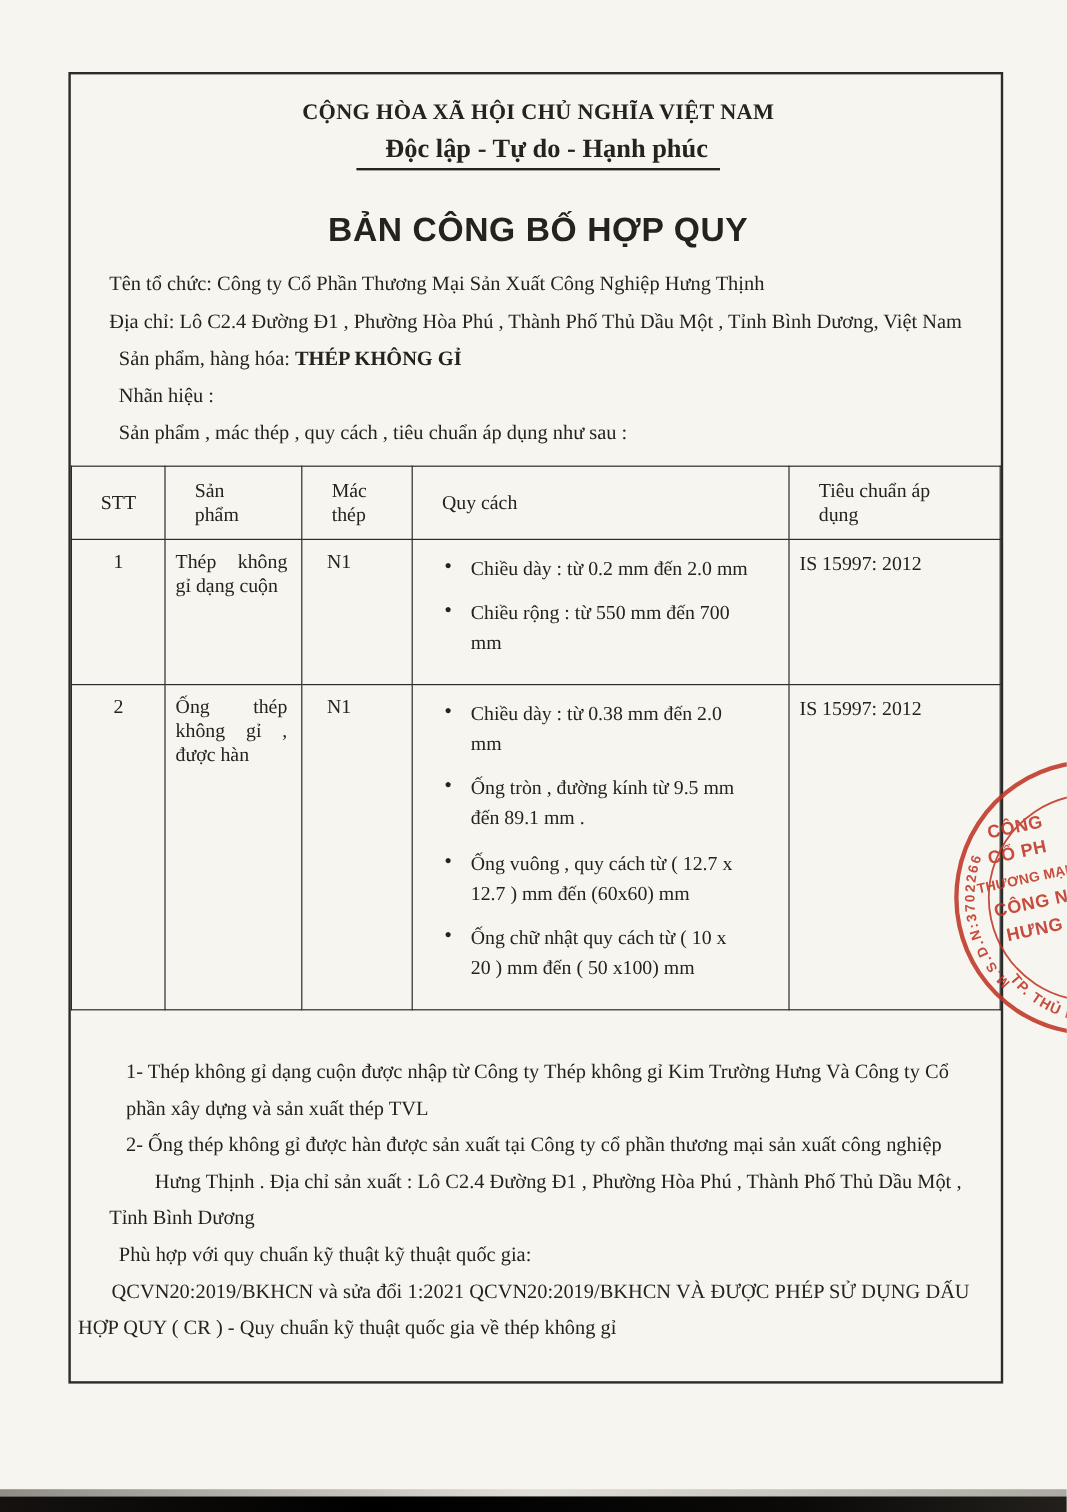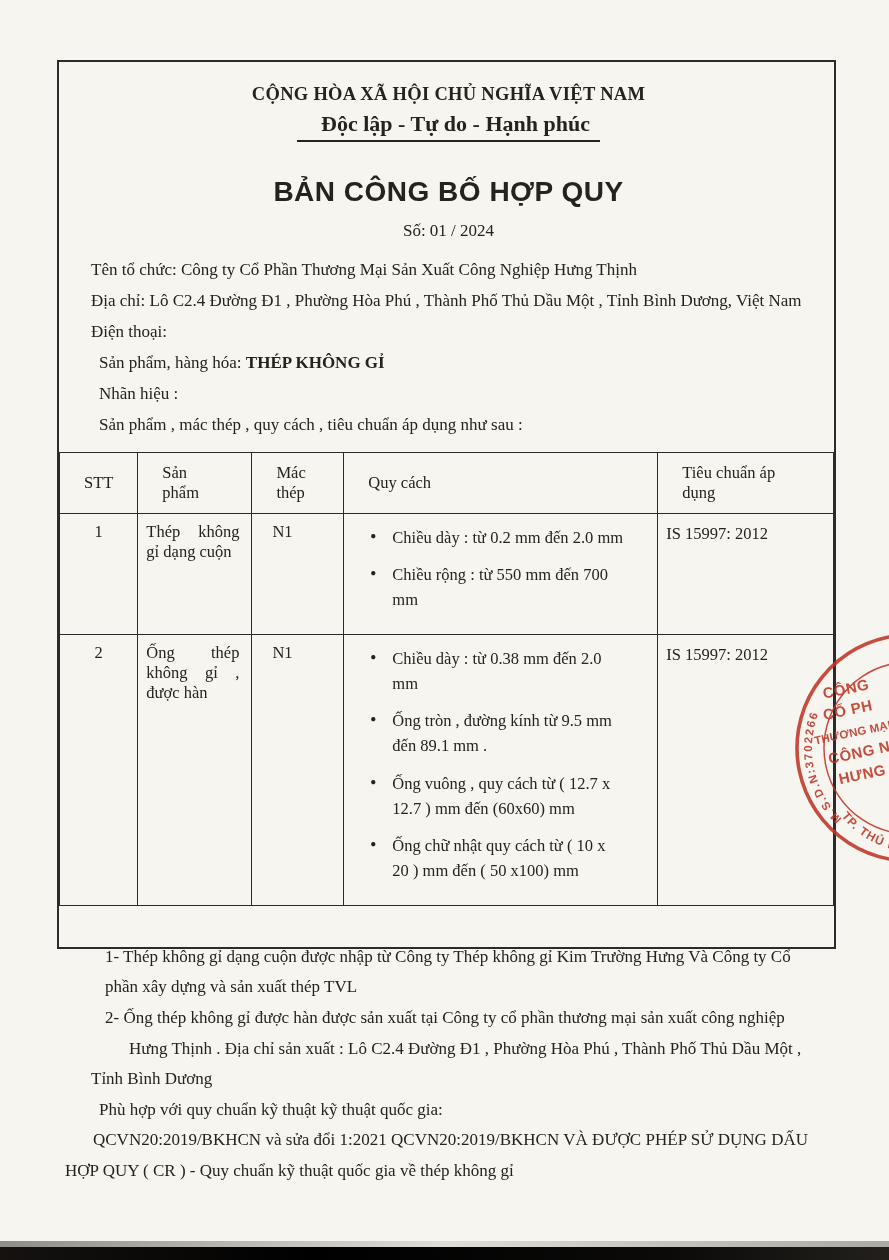--- a/index.html
+++ b/index.html
@@ -3,21 +3,21 @@
 <meta charset="utf-8">
 <style>
   html,body{margin:0;padding:0;}
   body{
     width:889px;height:1260px;position:relative;overflow:hidden;
     background:#f7f5ef;color:#26231f;
     font-family:"Liberation Serif", serif;
   }
   .page{position:absolute;inset:0;overflow:hidden;}
   .frame{
-    position:absolute;left:57px;top:60px;width:779px;height:889px;
+    position:absolute;left:57px;top:60px;width:779px;height:1093px;
     border:2px solid #2b2b2b;box-sizing:border-box;
   }
   .pad{padding:18px 28px 0 32px;}
   .nat{margin-top:4px;text-align:center;}
   .nat-country{font-weight:bold;font-size:18.5px;letter-spacing:.3px;}
   .nat-motto-wrap{margin-top:6px;}
   .nat-motto{
     display:inline-block;font-weight:bold;font-size:22px;
     border-bottom:2px solid #26231f;padding:0 10px 3px 24px;
   }
@@ -82,25 +82,23 @@
 <div class="page">
   <div class="frame">
     <div class="pad">
       <div class="nat">
         <div class="nat-country">CỘNG HÒA XÃ HỘI CHỦ NGHĨA VIỆT NAM</div>
         <div class="nat-motto-wrap">
           <span class="nat-motto">Độc lập - Tự do - Hạnh phúc</span>
         </div>
       </div>
       <div class="doc-title">BẢN CÔNG BỐ HỢP QUY</div>
-      <div class="doc-number">Số: 01 / 2024</div>
 
       <p class="line">Tên tổ chức: Công ty Cổ Phần Thương Mại Sản Xuất Công Nghiệp Hưng Thịnh</p>
       <p class="line">Địa chỉ: Lô C2.4 Đường Đ1 , Phường Hòa Phú , Thành Phố Thủ Dầu Một , Tỉnh Bình Dương, Việt Nam</p>
-      <p class="line">Điện thoại:</p>
       <p class="line ind"><span>Sản phẩm, hàng hóa: </span><span class="bold">THÉP KHÔNG GỈ</span></p>
       <p class="line ind">Nhãn hiệu :</p>
       <p class="line ind">Sản phẩm , mác thép , quy cách , tiêu chuẩn áp dụng như sau :</p>
     </div>
 
     <table class="spec">
       <colgroup>
         <col style="width:7.3%">
           <col style="width:15%">
           <col style="width:12%">

